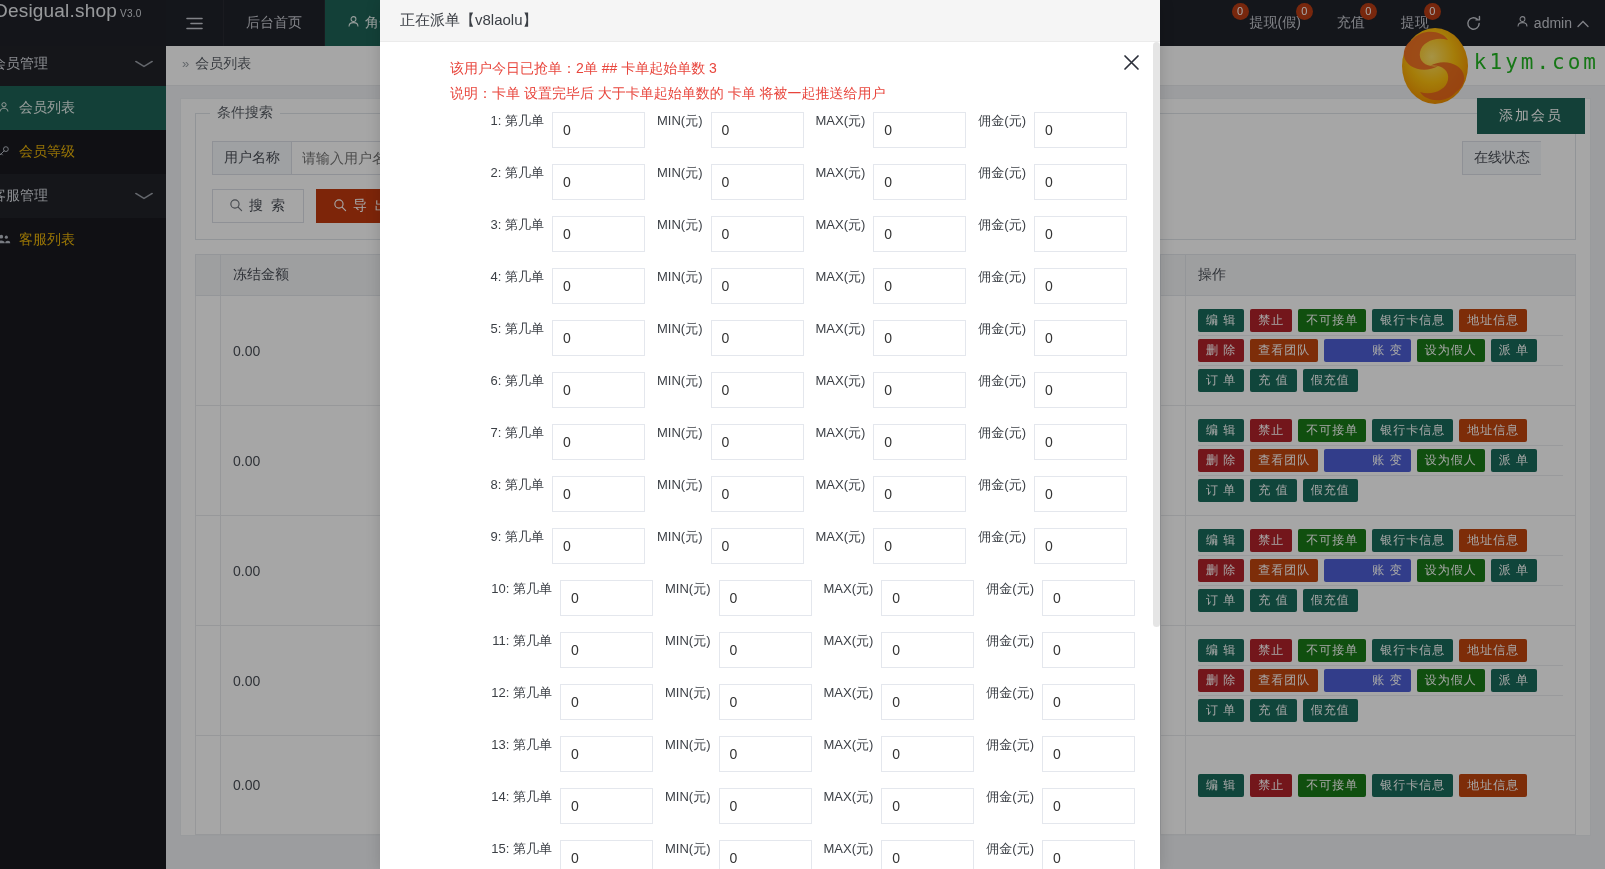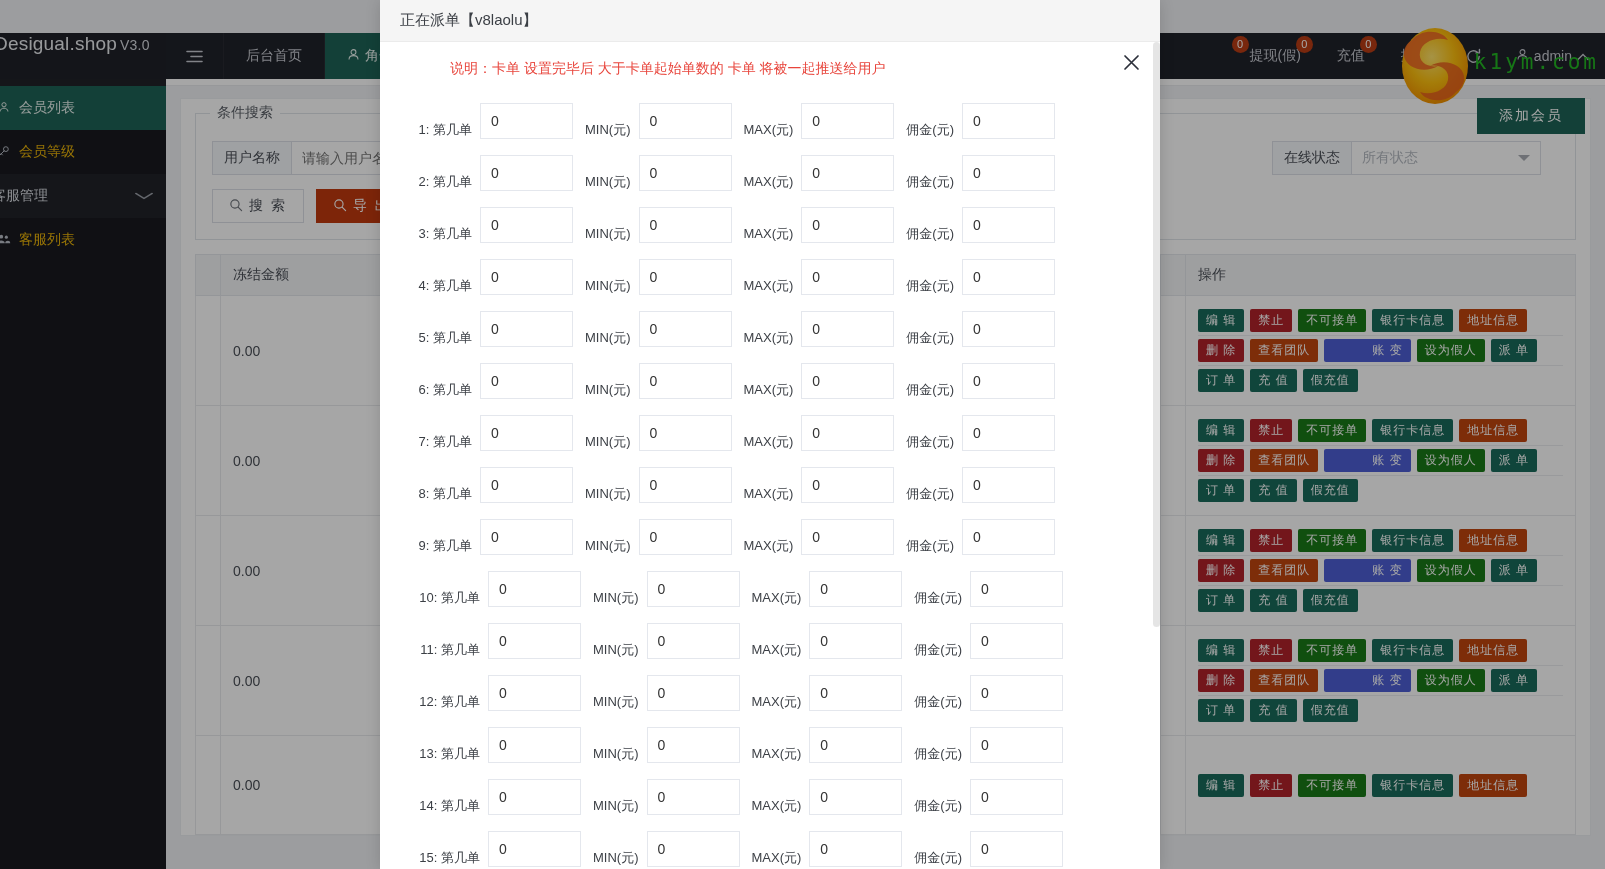--- a/index.html
+++ b/index.html
@@ -12,28 +12,28 @@
   }
   #app { position: relative; width: 1605px; height: 869px; overflow: hidden; }
 
   
   .bg-layer { position: absolute; inset: 0; }
 
   
   .topbar {
     position: absolute; top: 0; left: 0; right: 0; height: 46px;
     background: #20222a; display: flex; align-items: stretch;
-    color: #c2c5cc; z-index: 5; margin-top: 33px;
+    color: #c2c5cc; z-index: 5;
   }
   .brand {
     width: 166px; background: #1f2128; display: flex; align-items: baseline;
     padding-left: 0px; color: #e9ebef; font-size: 19px; letter-spacing: .2px;
   }
   .brand .bname { margin-left: -6px; }
-  .brand .bver { font-size: 14px; margin-left: 3px; color: #d5d8de; }
+  .brand .bver { font-size: 10px; margin-left: 3px; color: #d5d8de; }
   .tb-item {
     display: flex; align-items: center; justify-content: center;
     padding: 0 22px; font-size: 14px; color: #c7cad1; position: relative;
     border-right: 1px solid rgba(255,255,255,.04); white-space: nowrap;
   }
   .tb-item.icon-only { padding: 0 20px; font-size: 17px; }
   .tb-item.active { background: #1e6356; color: #eaf4f1; }
   .tb-spacer { flex: 1; }
   .tb-right { display: flex; align-items: stretch; }
   .tb-badge-item { position: relative; display: flex; align-items: center; padding: 0 18px; color: #c7cad1; }
@@ -165,21 +165,21 @@
     font-size: 15px; color: #3b3f45; flex: none;
   }
   .modal-body { position: relative; flex: 1; overflow: hidden; background: #fff; }
   .modal-close {
     position: absolute; top: 12px; right: 20px; font-size: 20px; color: #2b2f3a;
     cursor: pointer; line-height: 1; z-index: 4; font-family: "DejaVu Sans", sans-serif;
   }
   .notice { padding: 14px 0 0 70px; }
   .notice p { color: #e8453c; font-size: 14px; line-height: 25px; }
   .form-rows { padding: 6px 0 0 0; }
-  .frow { display: flex; align-items: flex-end; height: 52px; padding-left: 32px; }
+  .frow { display: flex; align-items: flex-start; height: 52px; padding-left: 104px; }
   .flab {
     font-size: 13px; color: #3b3f45; white-space: nowrap; width: 60px;
     text-align: right; margin-right: 8px;
   }
   .flab.num2 { width: 68px; }
   .fsep { font-size: 13px; color: #3b3f45; white-space: nowrap; margin: 0 8px 0 12px; }
   .finput {
     border: 1px solid #e4e7ed; height: 36px; width: 93px; padding: 0 10px;
     font-size: 14px; color: #333; outline: none; background: #fff;
     font-family: "Liberation Sans", sans-serif;
@@ -320,24 +320,20 @@
       <div class="panel">
         <div class="fieldset">
           <div class="legend">条件搜索</div>
           <div class="srow">
             <div class="ig">
               <span class="ig-lab">用户名称</span>
               <input type="text" placeholder="请输入用户名称" style="">
             </div>
             <div class="ig" style="margin-left:auto;">
               <span class="ig-lab">在线状态</span>
-              <div class="fake-input sel">
-                <span style="color:#b4b9c0;">所有状态</span>
-                <span class="caret-down"></span>
-              </div>
             </div>
           </div>
           <div class="btnrow">
             <button class="btn">
               <span>
                 <svg width="14" height="14" viewBox="0 0 16 16" fill="none" aria-hidden="true">
                   <circle cx="6.8" cy="6.8" r="4.7" stroke="#6d727a" stroke-width="1.3"></circle>
                   <path d="M10.4 10.4L14.4 14.4" stroke="#6d727a" stroke-width="1.3" stroke-linecap="round"></path>
                 </svg>
               </span>
@@ -526,20 +522,21 @@
       <span>正在派单【v8laolu】</span>
     </div>
     <div class="modal-body">
       <div class="modal-close">
         <svg width="17" height="17" viewBox="0 0 17 17" fill="none" aria-hidden="true">
           <path d="M2 2l13 13M15 2L2 15" stroke="#2b2f3a" stroke-width="1.7" stroke-linecap="round"></path>
         </svg>
       </div>
 
       <div class="notice">
+        <p>该用户今日已抢单：2单 ## 卡单起始单数 3</p>
         <p>说明：卡单 设置完毕后 大于卡单起始单数的 卡单 将被一起推送给用户</p>
       </div>
 
       <div class="form-rows" id="form-rows">
           <div class="frow">
             <span class="flab">1: 第几单</span>
             <input class="finput" type="text" value="0" style="">
             <span class="fsep">MIN(元)</span>
             <input class="finput" type="text" value="0" style="">
             <span class="fsep">MAX(元)</span>

